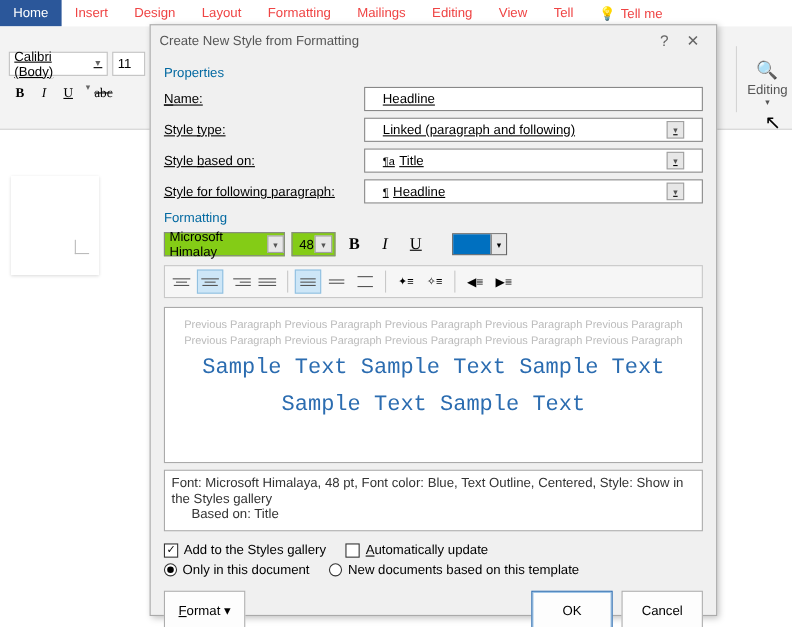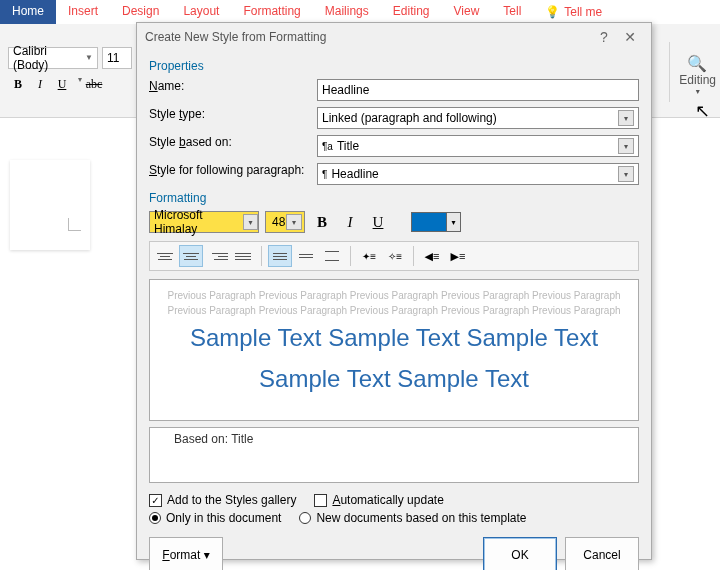--- a/index.html
+++ b/index.html
@@ -7,21 +7,21 @@
   
   
   .ribbon-tabs { display: flex; background: #fff; height: 24px; }
   .ribbon-tab { padding: 4px 12px; color: #ef4444; cursor: pointer; }
   .ribbon-tab.active { background: #2b579a; color: #fff; }
   .tell-me { display: flex; align-items: center; gap: 4px; }
   
   
   .ribbon-bar { height: 94px; background: #f3f3f3; border-bottom: 1px solid #d4d4d4; display: flex; align-items: center; padding: 0 8px; gap: 8px; position: relative; }
   .font-box { display: inline-flex; align-items: center; border: 1px solid #c0c0c0; background: #fff; height: 22px; padding: 0 4px; }
-  .font-name { width: 90px; }
+  .font-name { width: 90px; text-decoration: underline; }
   .font-size { width: 30px; }
   .dd-arrow { font-size: 8px; margin-left: 4px; color: #666; }
   .fmt-btn { width: 20px; height: 20px; display: inline-flex; align-items: center; justify-content: center; font-family: "Times New Roman", serif; }
   .fmt-btn.bold { font-weight: bold; }
   .fmt-btn.italic { font-style: italic; }
   .fmt-btn.underline { text-decoration: underline; }
   .ribbon-right { position: absolute; right: 4px; top: 30px; text-align: center; color: #555; }
   .ribbon-divider { width: 1px; height: 60px; background: #d4d4d4; }
   
   
@@ -30,50 +30,50 @@
   
   
   .dialog { position: absolute; top: 22px; left: 136px; width: 516px; height: 538px; background: #f0f0f0; border: 1px solid #aaa; box-shadow: 2px 2px 6px rgba(0,0,0,.25); }
   .dlg-title { height: 28px; display: flex; align-items: center; padding: 0 8px; color: #555; }
   .dlg-title-txt { flex: 1; }
   .dlg-help, .dlg-close { width: 26px; text-align: center; color: #666; font-size: 14px;}
   .dlg-body { padding: 4px 12px 10px 12px; }
   
   .section-label { color: #0369a1; margin: 4px 0 6px 0; }
   
-  .prop-row { display: flex; margin-bottom: 6px; gap: 10px; }
+  .prop-row { display: flex; align-items: center; margin-bottom: 6px; gap: 24px; text-decoration: underline; }
   .prop-label { width: 158px; }
   .ul-letter { text-decoration: underline; }
-  .text-input, .combo { flex: 1; height: 22px; border: 1px solid #888; background: #fff; padding: 0 4px; display: flex; align-items: center; }
+  .text-input, .combo { flex: 1; height: 22px; border: 1px solid #888; background: #fff; padding: 0 16px; display: flex; align-items: center; }
   .combo { justify-content: space-between; }
   .combo-arrow { background: #e7e7e7; border: 1px solid #a0a0a0; width: 16px; height: 16px; display: inline-flex; align-items: center; justify-content: center; font-size: 8px; color: #555; }
   .combo-icon { font-size: 10px; margin-right: 4px; }
   
   
   .fmt-toolbar { display: flex; align-items: center; gap: 6px; margin-bottom: 8px; }
-  .fmt-combo { border: 1px solid #888; background: #fde047; height: 22px; display: flex; align-items: center; padding-left: 4px; }
+  .fmt-combo { border: 1px solid #888; background: #84cc16; height: 22px; display: flex; align-items: center; padding-left: 4px; }
   .fmt-font { width: 110px; }
   .fmt-size { width: 40px; justify-content: space-between; padding: 0 2px 0 6px;}
   .tb-btn { width: 22px; height: 22px; border: 1px solid transparent; display: inline-flex; align-items: center; justify-content: center; font-family: "Times New Roman", serif; font-size: 15px; }
   .color-swatch { width: 50px; height: 20px; border: 1px solid #666; display: flex; }
   .color-fill { flex: 1; background: #0070c0; }
   .color-dd { width: 14px; background: #e7e7e7; border-left: 1px solid #666; display: flex; align-items: center; justify-content: center; font-size: 8px;}
   
   
   .para-toolbar { display: flex; align-items: center; gap: 2px; border: 1px solid #c8c8c8; padding: 3px; background: #f6f6f6; margin-bottom: 8px; }
   .para-btn { width: 24px; height: 22px; display: inline-flex; flex-direction: column; align-items: center; justify-content: center; gap: 2px; border: 1px solid transparent; }
   .para-btn.active { background: #cde6f7; border: 1px solid #92c0e0; }
   .ln { display: block; height: 1px; background: #555; }
   .ln.s { width: 10px; } .ln.m { width: 14px; } .ln.l { width: 16px; }
   .para-sep { width: 1px; height: 20px; background: #c8c8c8; margin: 0 4px; }
   
   
   .preview { border: 1px solid #aaa; background: #fff; height: 142px; padding: 8px 12px; overflow: hidden; margin-bottom: 6px; text-align: center; }
   .prev-para { color: #bbb; font-size: 10px; line-height: 1.5; }
-  .sample { font-family: Liberation Sans, sans-serif; color: #2b6cb0; font-size: 24px; line-height: 1.7; }
+  .sample { font-family: Liberation Mono, monospace; color: #2b6cb0; font-size: 20px; line-height: 1.7; }
   
   
   .desc-box { border: 1px solid #aaa; background: #fff; height: 56px; padding: 4px 6px; margin-bottom: 10px; color: #333; }
   .desc-indent { padding-left: 18px; }
   
   
   .opts-row { display: flex; align-items: center; gap: 18px; margin-bottom: 4px; }
   .chk, .rdo { display: inline-flex; align-items: center; gap: 5px; }
   .chk-box { width: 13px; height: 13px; border: 1px solid #333; background: #fff; display: inline-flex; align-items: center; justify-content: center; font-size: 10px; color: #000; }
   .rdo-circle { width: 12px; height: 12px; border: 1px solid #333; border-radius: 50%; background: #fff; display: inline-flex; align-items: center; justify-content: center; }
@@ -243,20 +243,21 @@
           <span style="font-size:11px">▶≡</span>
         </div>
     </div>
 
     <div class="preview">
       <div class="prev-para">Previous Paragraph Previous Paragraph Previous Paragraph Previous Paragraph Previous Paragraph Previous Paragraph Previous Paragraph Previous Paragraph Previous Paragraph Previous Paragraph</div>
       <div class="sample">Sample Text Sample Text Sample Text Sample Text Sample Text</div>
     </div>
 
     <div class="desc-box">
+      <div>Font: Microsoft Himalaya, 48 pt, Font color: Blue, Text Outline, Centered, Style: Show in the Styles gallery</div>
       <div class="desc-indent">Based on: Title</div>
     </div>
 
     <div class="opts-row">
       <label class="chk">
           <span class="chk-box">✓</span>
           <span>Add to the Styles gallery</span>
         </label>
       <label class="chk">
           <span class="chk-box"></span>

